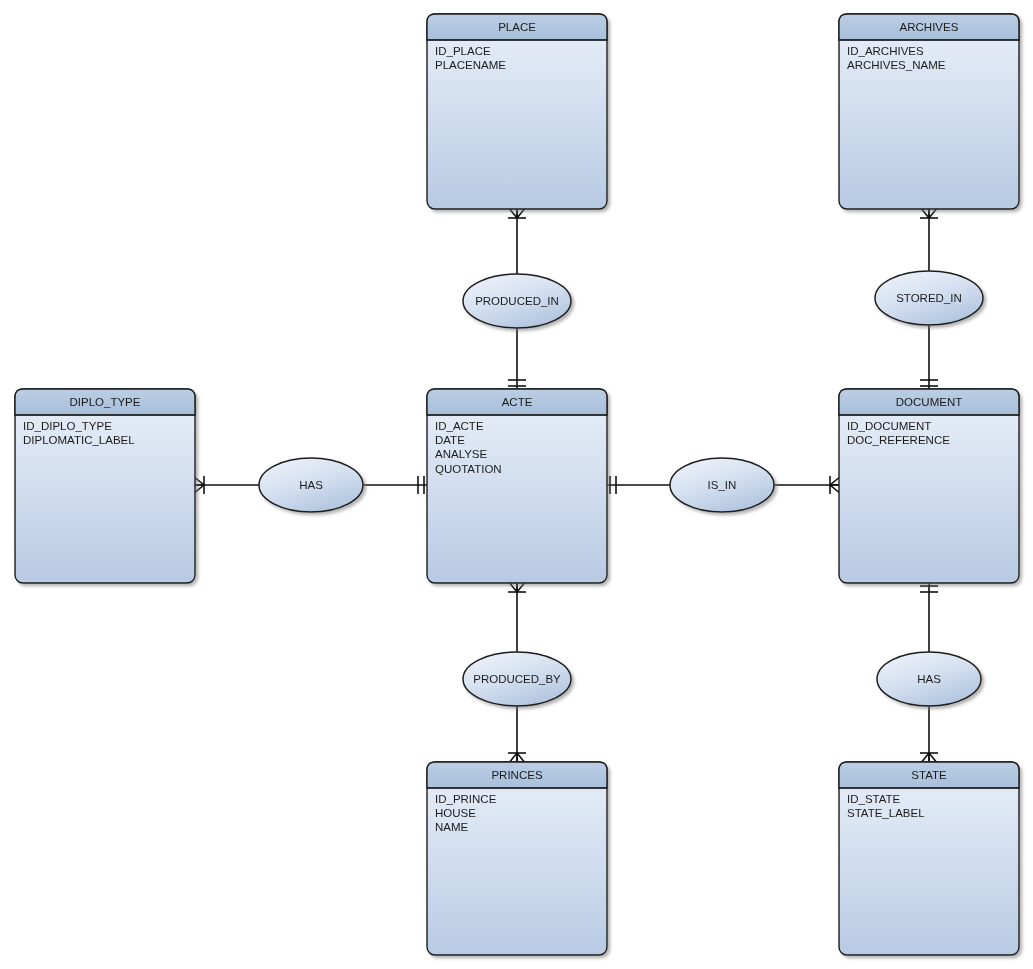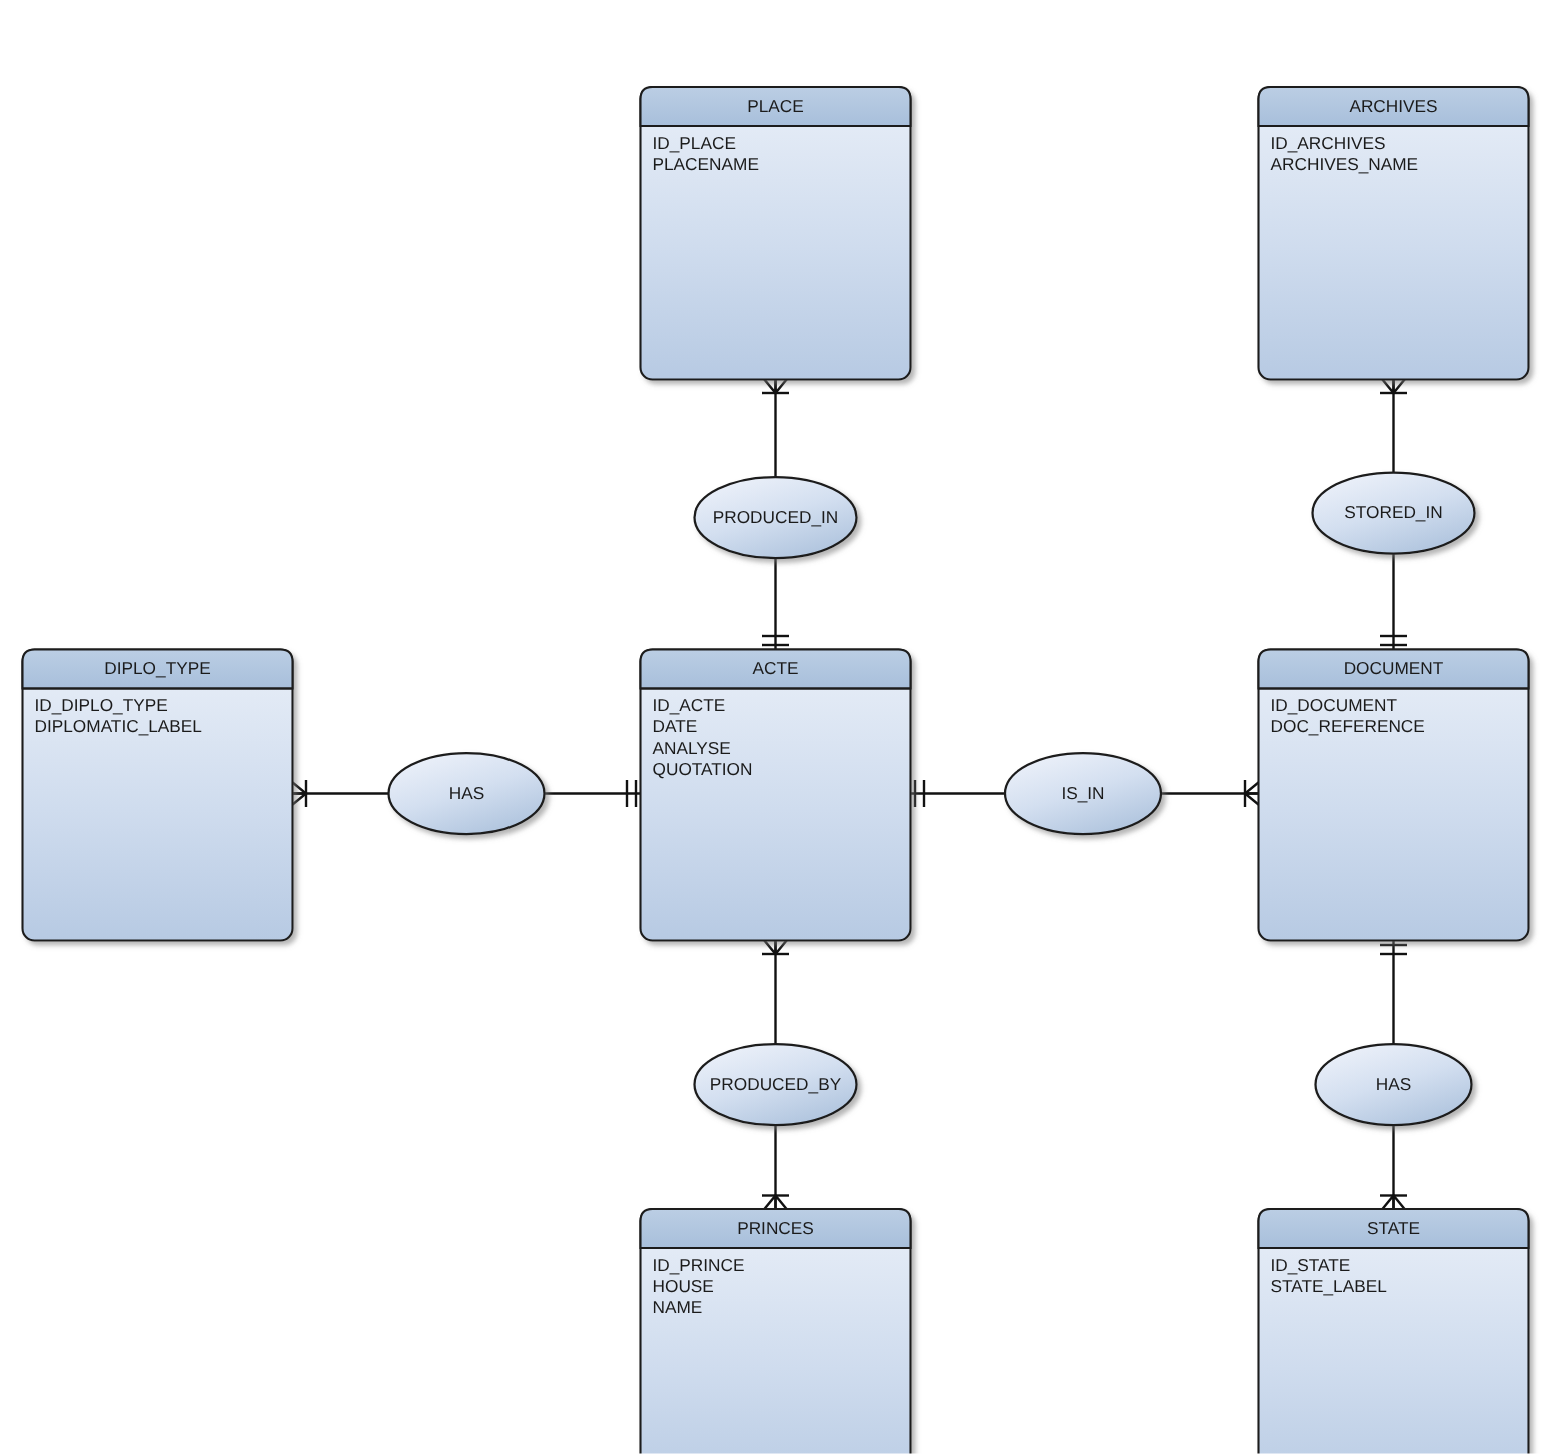--- a/index.html
+++ b/index.html
@@ -1,19 +1,19 @@
 <!DOCTYPE html>
 <html><head>
 <meta charset="utf-8">
 <title>ER Diagram</title>
 <style>
   html,body{margin:0;padding:0;background:#ffffff;}
   body{width:1033px;height:969px;overflow:hidden;
        font-family:"Liberation Sans","DejaVu Sans",sans-serif;}
-  #canvas{position:relative;width:1033px;height:764px;margin-top:44px;}
+  #canvas{position:relative;width:1033px;height:764px;}
   svg#er{position:absolute;left:0;top:0;width:1033px;height:969px;}
   .ent-title{font-size:11.5px;fill:#1b1b1b;text-anchor:middle;dominant-baseline:middle;}
   .ent-attr{font-size:11.5px;fill:#1b1b1b;text-anchor:start;dominant-baseline:middle;}
   .rel-label{font-size:11.5px;fill:#1b1b1b;text-anchor:middle;dominant-baseline:middle;}
   .edge{stroke:#111111;stroke-width:1.6;fill:none;}
   .marker{stroke:#111111;stroke-width:1.6;fill:none;stroke-linecap:butt;}
   .ent-box{stroke:#1c1c1c;stroke-width:1.4;}
   .ent-head{stroke:#1c1c1c;stroke-width:1.4;}
   .ent-sep{stroke:#1c1c1c;stroke-width:1.2;}
   .rel-ell{stroke:#1c1c1c;stroke-width:1.5;}

